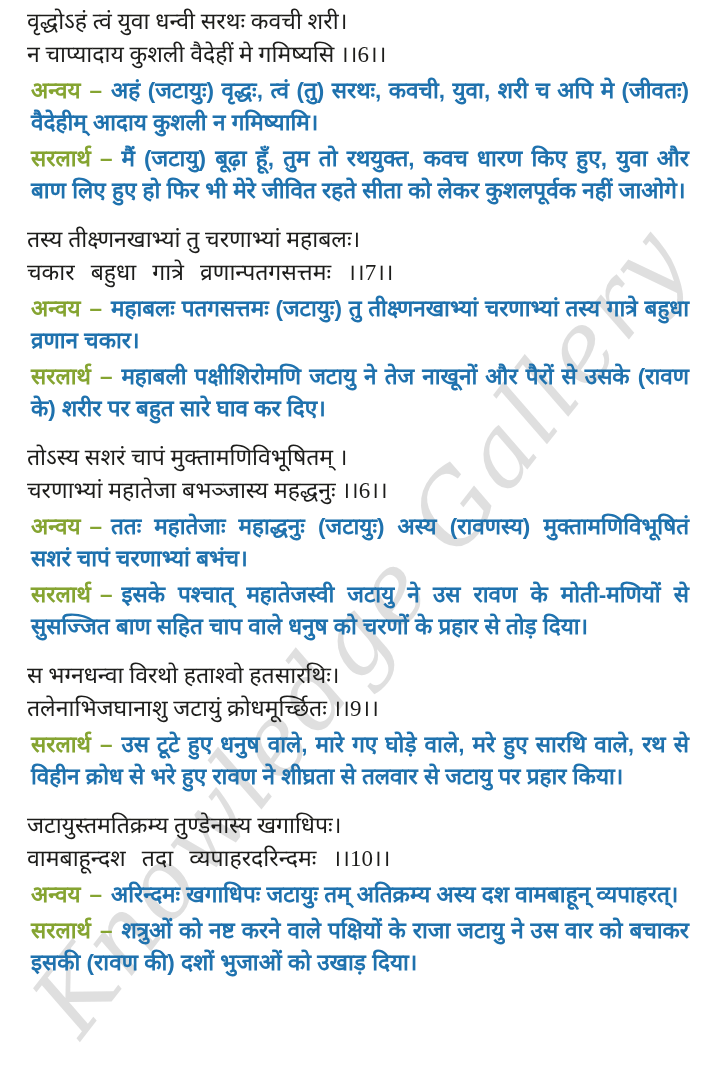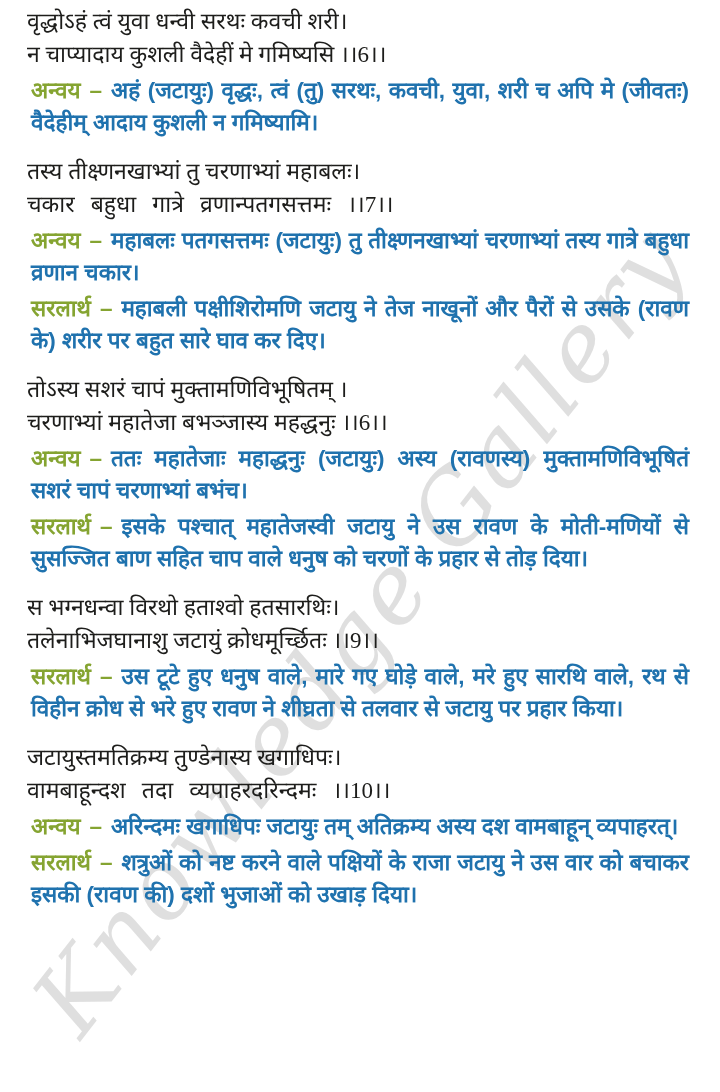--- a/index.html
+++ b/index.html
@@ -60,20 +60,21 @@
   <div class="watermark">Knowledge Gallery</div>
 
   <div class="content">
 
     <section class="verse-block">
       <div class="shloka">
         <div class="shloka-line">वृद्धोऽहं त्वं युवा धन्वी सरथः कवची शरी।</div>
         <div class="shloka-line">न चाप्यादाय कुशली वैदेहीं मे गमिष्यसि ।।6।।</div>
       </div>
       <p class="exp"><span class="label">अन्वय</span><span class="dash">–</span><span>अहं (जटायुः) वृद्धः, त्वं (तु) सरथः, कवची, युवा, शरी च अपि मे (जीवतः) वैदेहीम् आदाय कुशली न गमिष्यामि।</span></p>
+      <p class="exp"><span class="label">सरलार्थ</span><span class="dash">–</span><span>मैं (जटायु) बूढ़ा हूँ, तुम तो रथयुक्त, कवच धारण किए हुए, युवा और बाण लिए हुए हो फिर भी मेरे जीवित रहते सीता को लेकर कुशलपूर्वक नहीं जाओगे।</span></p>
     </section>
 
     <section class="verse-block">
       <div class="shloka">
         <div class="shloka-line">तस्य तीक्ष्णनखाभ्यां तु चरणाभ्यां महाबलः।</div>
         <div class="shloka-line spread">चकार बहुधा गात्रे व्रणान्पतगसत्तमः ।।7।।</div>
       </div>
       <p class="exp"><span class="label">अन्वय</span><span class="dash">–</span><span>महाबलः पतगसत्तमः (जटायुः) तु तीक्ष्णनखाभ्यां चरणाभ्यां तस्य गात्रे बहुधा व्रणान चकार।</span></p>
       <p class="exp"><span class="label">सरलार्थ</span><span class="dash">–</span><span>महाबली पक्षीशिरोमणि जटायु ने तेज नाखूनों और पैरों से उसके (रावण के) शरीर पर बहुत सारे घाव कर दिए।</span></p>
     </section>

